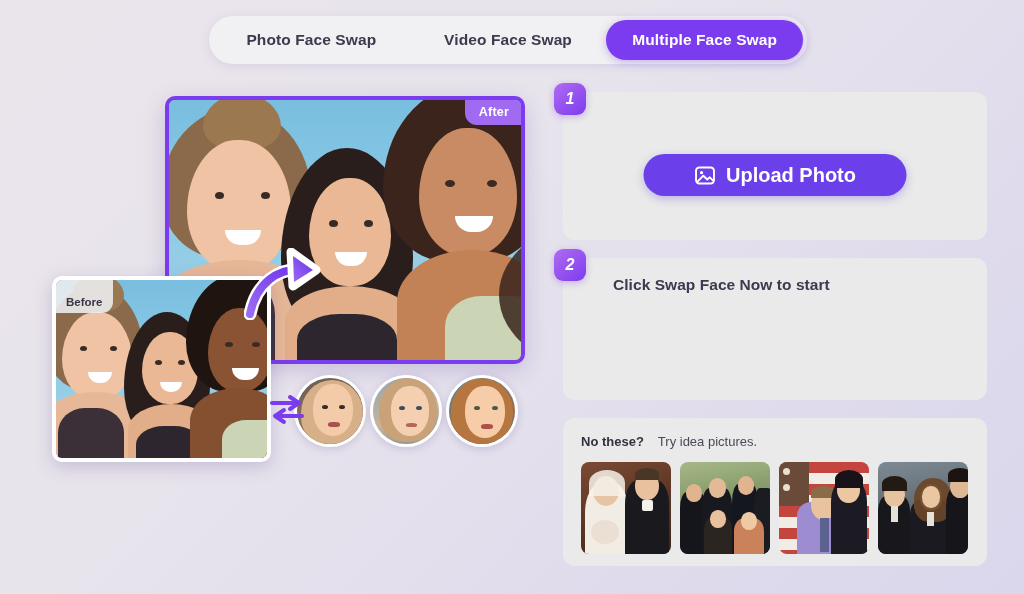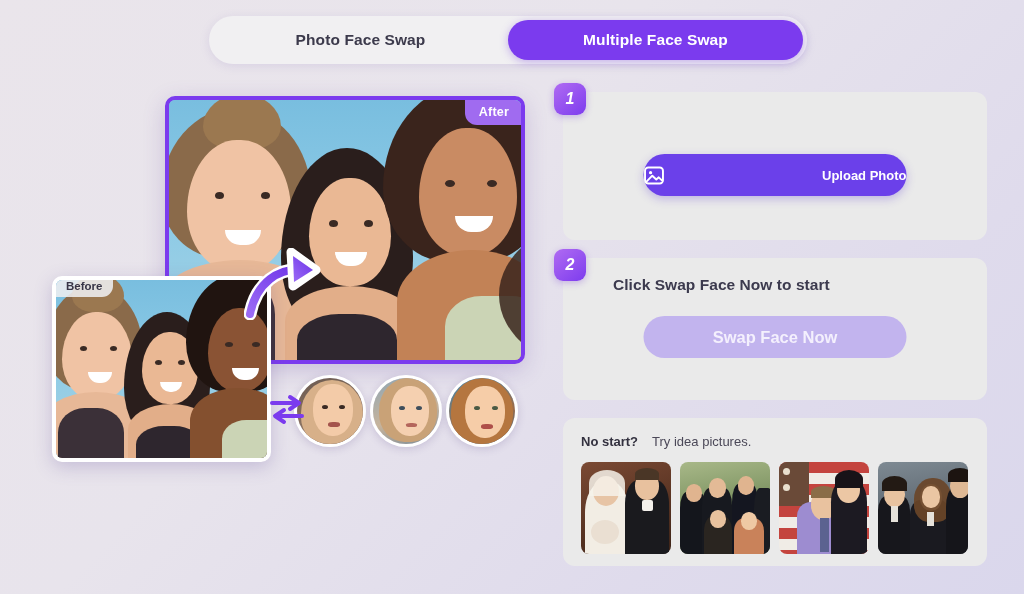--- a/index.html
+++ b/index.html
@@ -125,21 +125,21 @@
     border: 4px solid #FFFFFF;
     z-index: 8;
   }
   .badge-before {
     position: absolute;
     left: 0; top: 0;
     background: rgba(238,238,240,0.88);
     color: #383547;
     font-size: 11.5px;
     font-weight: 700;
-    padding: 0 11px 5px 10px;
+    padding: 16px 11px 5px 10px;
     border-bottom-right-radius: 11px;
     z-index: 6;
   }
 
   .curved-arrow {
     position: absolute;
     left: 236px;
     top: 168px;
     width: 90px;
     height: 72px;
@@ -219,26 +219,26 @@
   .btn-primary {
     position: absolute;
     left: 50%;
     transform: translateX(-50%);
     top: 62px;
     width: 263px;
     height: 42px;
     border-radius: 24px;
     background: #6B40EA;
     color: #FFFFFF;
-    font-size: 13px;
+    font-size: 20px;
     font-weight: 700;
     border: none;
     display: flex;
     align-items: center;
-    justify-content: space-between;
+    justify-content: center;
     gap: 11px;
     cursor: pointer;
     font-family: "Liberation Sans", sans-serif;
     box-shadow: 0 3px 10px rgba(90,55,210,0.3);
   }
   .btn-disabled {
     position: absolute;
     left: 50%;
     transform: translateX(-50%);
     top: 58px;
@@ -296,20 +296,21 @@
     cursor: pointer;
   }
 
   svg { display: block; }
 </style>
 </head>
 <body>
 
 <div class="tabbar-wrap">
   <button class="tab">Photo Face Swap</button>
+  <button class="tab">Video Face Swap</button>
   <button class="tab active">Multiple Face Swap</button>
 </div>
 
 <div class="left-area">
 
   <div class="after-card">
     <div class="photo-sky"></div>
     <div class="ppl">
 
       <div class="hair" style="left:-8px;top:8px;width:150px;height:150px;background:#8A6A4A;"></div>
@@ -436,26 +437,25 @@
           <path d="M3.4 17.2 L9.2 11.2 L13.4 15.2 L16 12.9 L19 15.8" fill="none" stroke="#FFFFFF" stroke-width="2" stroke-linecap="round" stroke-linejoin="round"></path>
         </svg>
       </span>
       <span>Upload Photo</span>
     </button>
   </div>
 
   <div class="step-card step2">
     <div class="step-badge">2</div>
     <div class="step-title">Click Swap Face Now to start</div>
-    <button class="btn-disabled" disabled="">Swap Face Now</button>
   </div>
 
   <div class="suggest-card">
     <div class="suggest-head">
-      <span class="suggest-bold">No start?</span>
+      <span class="suggest-bold">No these?</span>
       <span class="suggest-sub">Try idea pictures.</span>
     </div>
     <div class="thumbs">
 
       <div class="thumb">
         <div style="position:absolute;inset:0;background:linear-gradient(160deg,#7B4A34 0%,#5A3423 55%,#3C2418 100%);"></div>
         <div style="position:absolute;left:4px;top:20px;width:44px;height:76px;background:#F2EDE4;border-radius:40% 40% 0 0;"></div>
         <div style="position:absolute;left:12px;top:14px;width:26px;height:30px;background:#E7C4A5;border-radius:50%;"></div>
         <div style="position:absolute;left:8px;top:8px;width:36px;height:26px;background:#F6F2EA;border-radius:50% 50% 0 0;opacity:0.85;"></div>
         <div style="position:absolute;left:10px;top:58px;width:28px;height:24px;background:#EADFD2;border-radius:50%;"></div>

